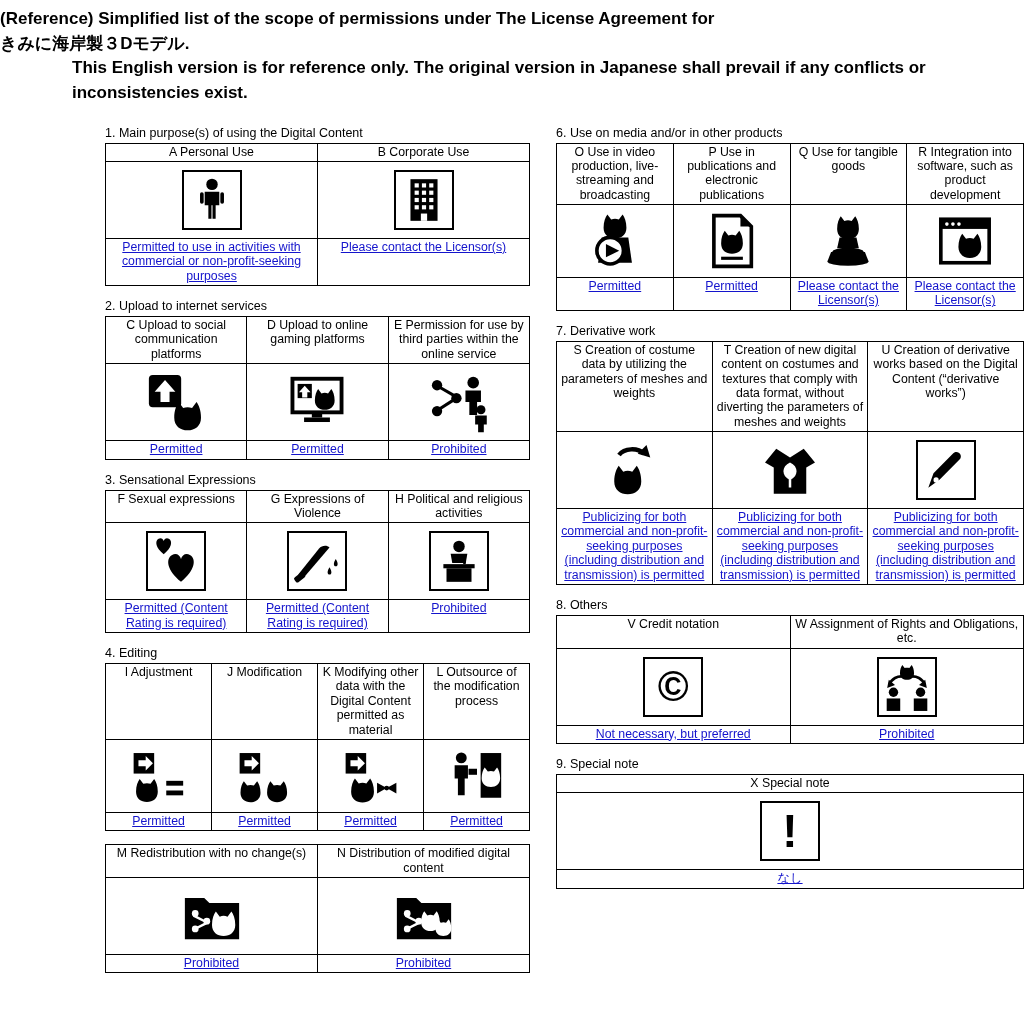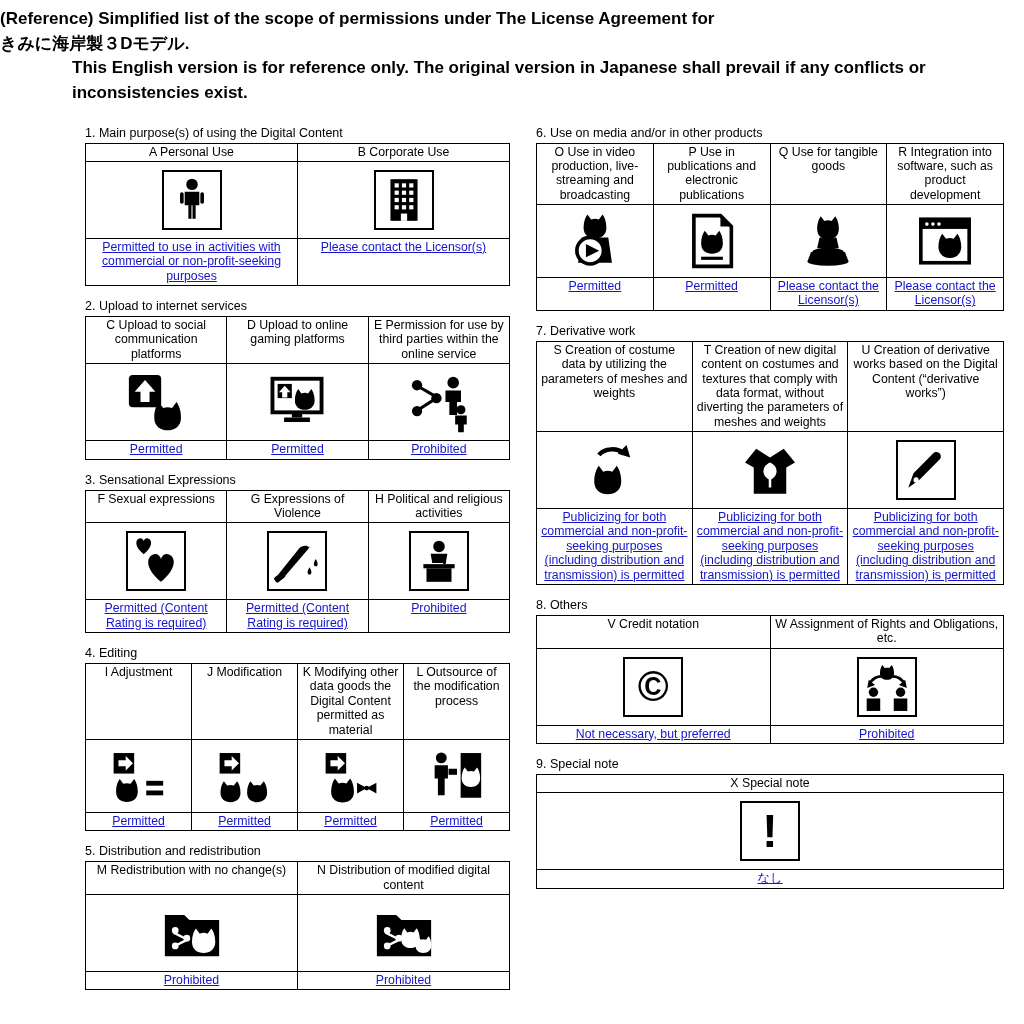--- a/index.html
+++ b/index.html
@@ -4,21 +4,21 @@
 <style>
   * { margin:0; padding:0; box-sizing:border-box; }
   html,body { width:1024px; height:1024px; background:#fff; overflow:hidden;
     font-family:"Liberation Sans", sans-serif; color:#000; }
   .page { width:1024px; height:1024px; position:relative; }
 
   .doc-header { text-align:left; font-weight:bold; font-size:17px; line-height:1.45; padding-top:7px; }
   .doc-header .line-jp { color:#000000; }
   .doc-header .line3 { max-width:880px; margin:0 auto; }
 
-  .content { display:flex; padding-left:85px; margin-top:20px; gap:26px; }
+  .content { display:flex; padding-left:85px; margin-top:20px; gap:26px;justify-content:flex-end; }
   .col-left { width:425px; }
   .col-right { width:468px; }
 
   .section { margin-bottom:13px; }
   .section-title { font-size:12.5px; margin-bottom:3px; }
 
   table { width:100%; border-collapse:collapse; table-layout:fixed;padding-left:41px; }
   td { border:1.5px solid #000; text-align:center; vertical-align:top;
        font-size:12.3px; line-height:1.17; padding:1px 3px 2px; }
   td.icon-cell { vertical-align:middle; padding:6px 2px; }
@@ -204,21 +204,21 @@
           </table>
       </div>
 
       <div class="section">
         <div class="section-title">4. Editing</div>
         <table>
           <tbody>
               <tr>
             <td>I Adjustment</td>
             <td>J Modification</td>
-            <td>K Modifying other data goods the Digital Content permitted as material</td>
+            <td>K Modifying other data with the Digital Content permitted as material</td>
             <td>L Outsource of the modification process</td>
           </tr>
           <tr>
             <td class="icon-cell">
               <span class="plain">
                 <svg width="58" height="58" viewBox="0 0 48 48">
                   <rect x="3" y="5" width="17" height="17"></rect>
                   <path fill="#fff" d="M7 11h6V7.5l6 6-6 6V16H7z"></path>
                   <path d="M-9 1C-9 -4 -7.5 -7.5 -6 -9.5L-3 -5.5C-1 -6.3 1 -6.3 3 -5.5L6 -9.5C7.5 -7.5 9 -4 9 1C9 6.5 5 9.5 0 9.5C-5 9.5 -9 6.5 -9 1Z" transform="translate(14 36)"></path>
                   <rect x="30" y="28" width="14" height="4"></rect>
@@ -264,21 +264,20 @@
             <td><span class="status">Permitted</span></td>
             <td><span class="status">Permitted</span></td>
             <td><span class="status">Permitted</span></td>
             <td><span class="status">Permitted</span></td>
           </tr>
         </tbody>
           </table>
       </div>
 
       <div class="section">
-        <div class="section-title">5. Distribution and redistribution</div>
         <table>
           <tbody>
               <tr>
             <td>M Redistribution with no change(s)</td>
             <td>N Distribution of modified digital content</td>
           </tr>
           <tr>
             <td class="icon-cell">
               <span class="plain">
                 <svg width="62" height="62" viewBox="0 0 48 48">

